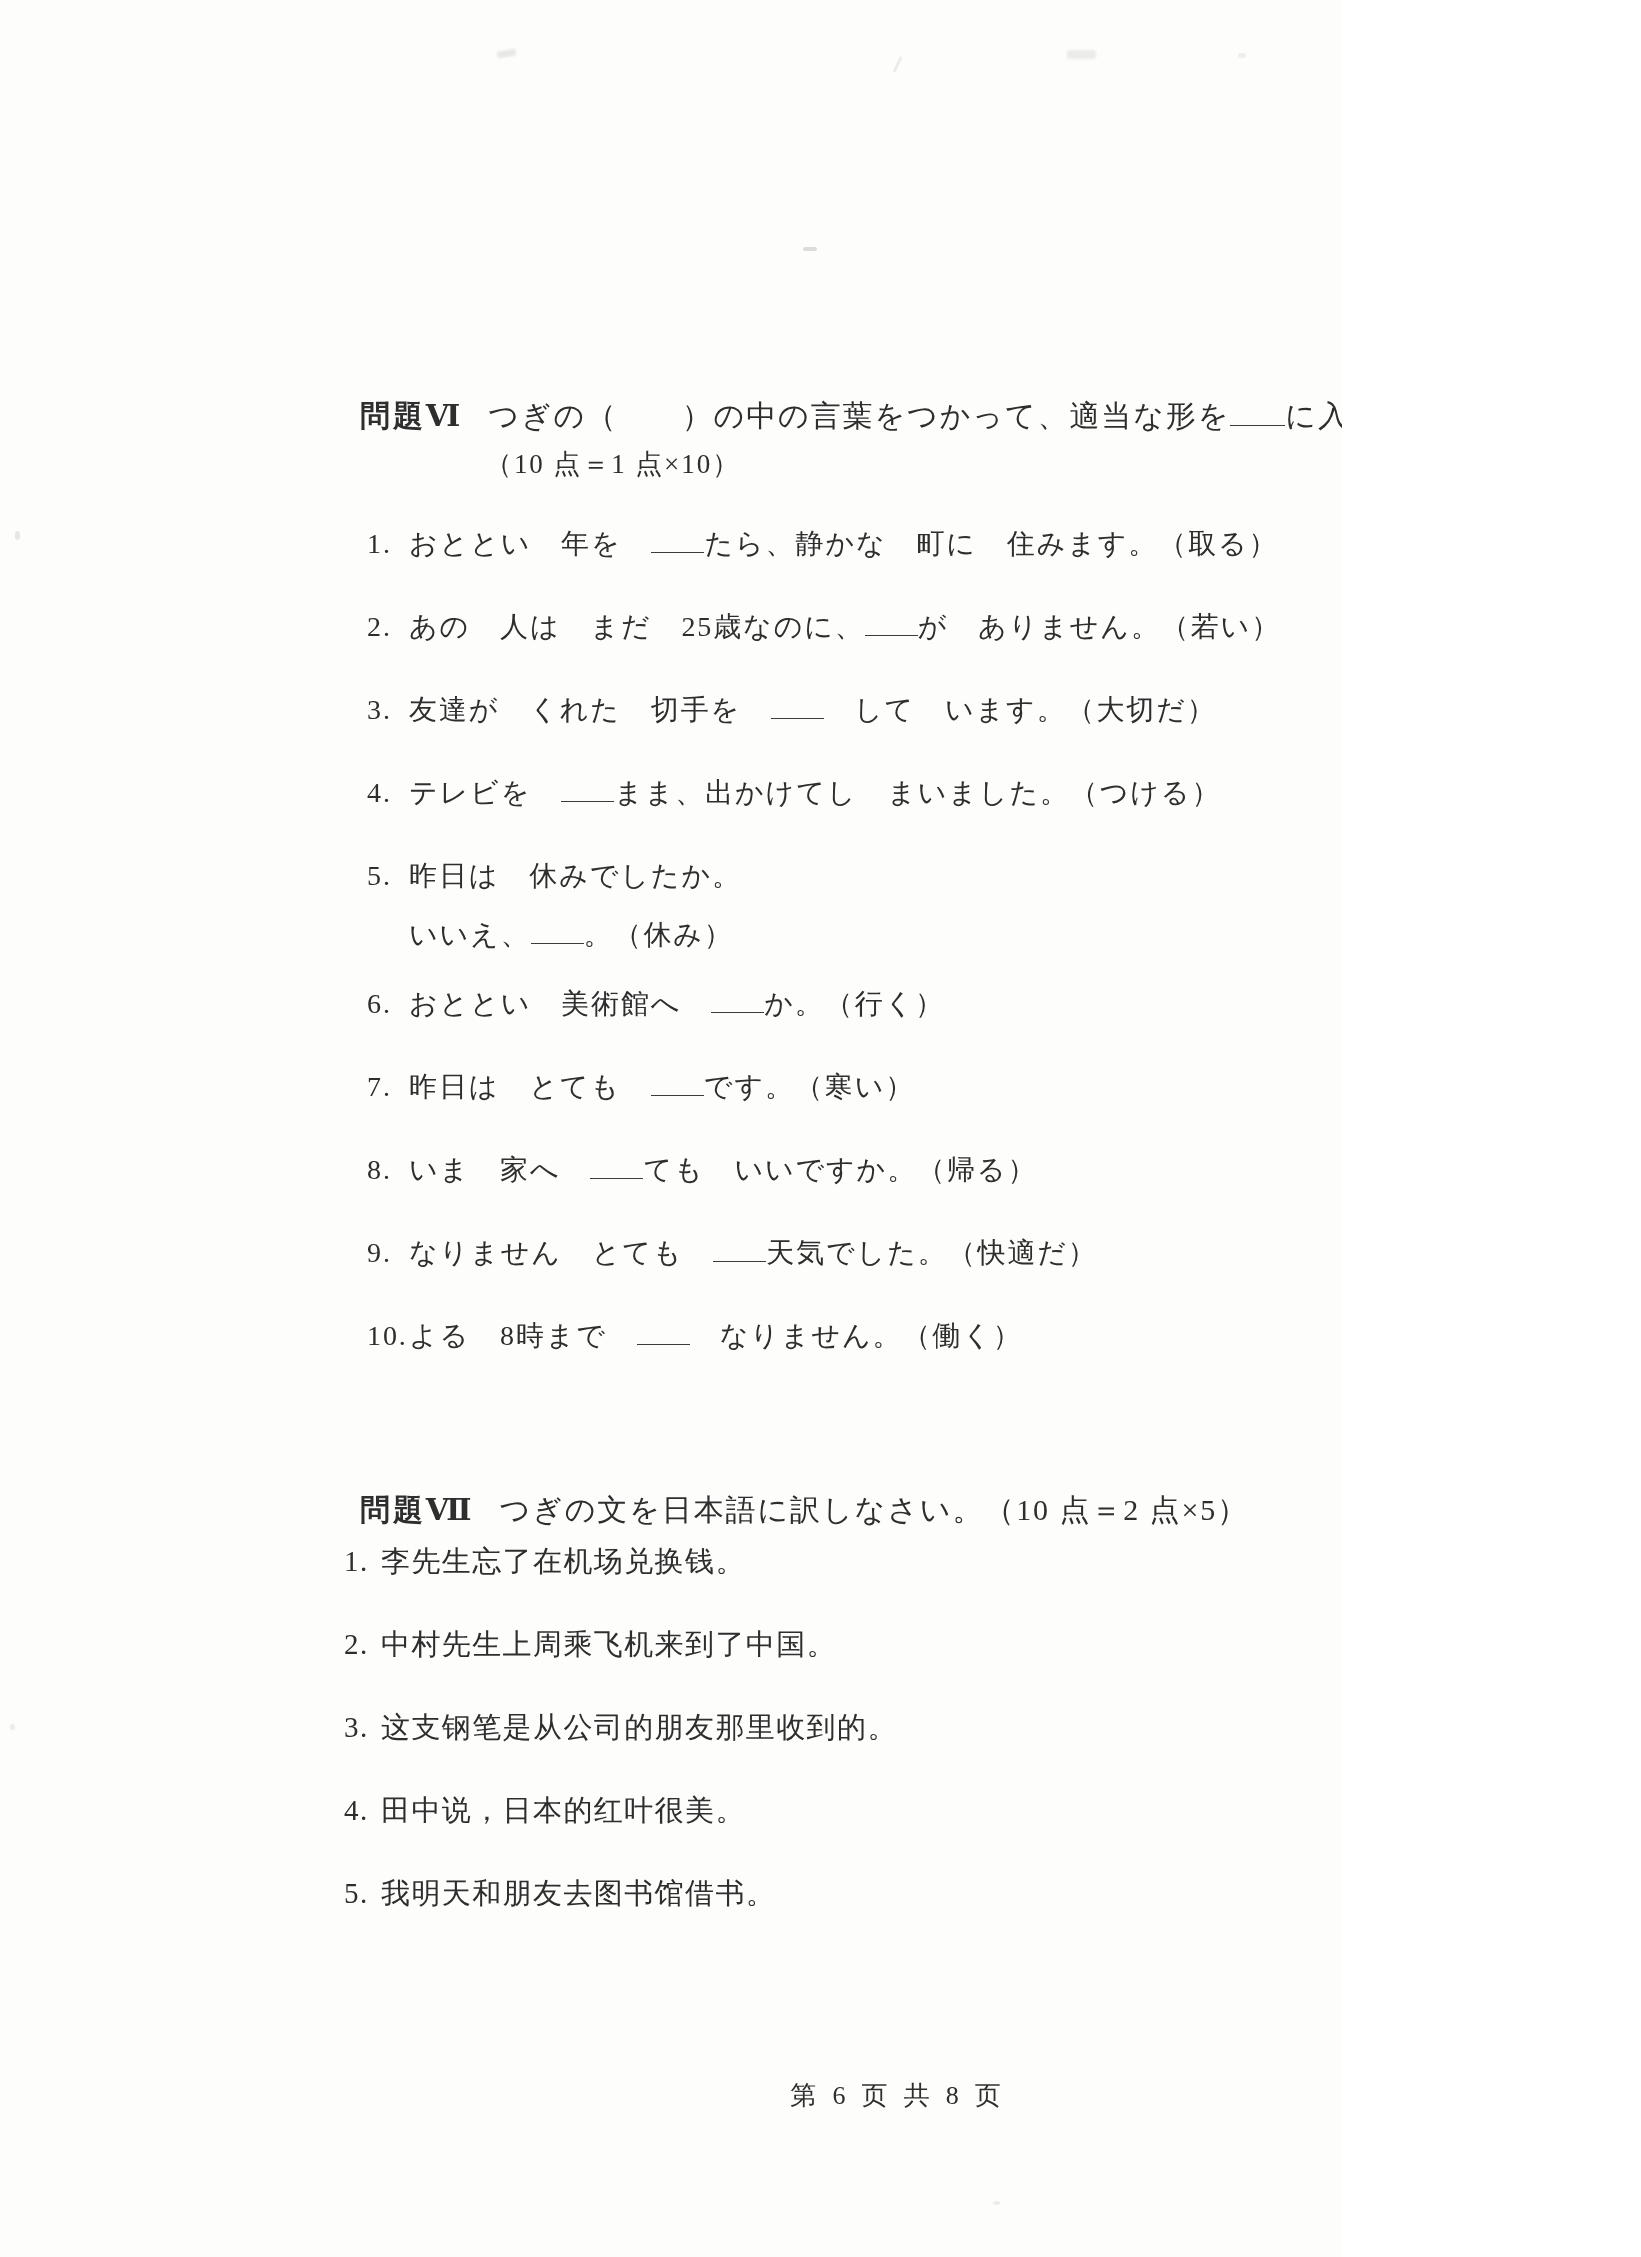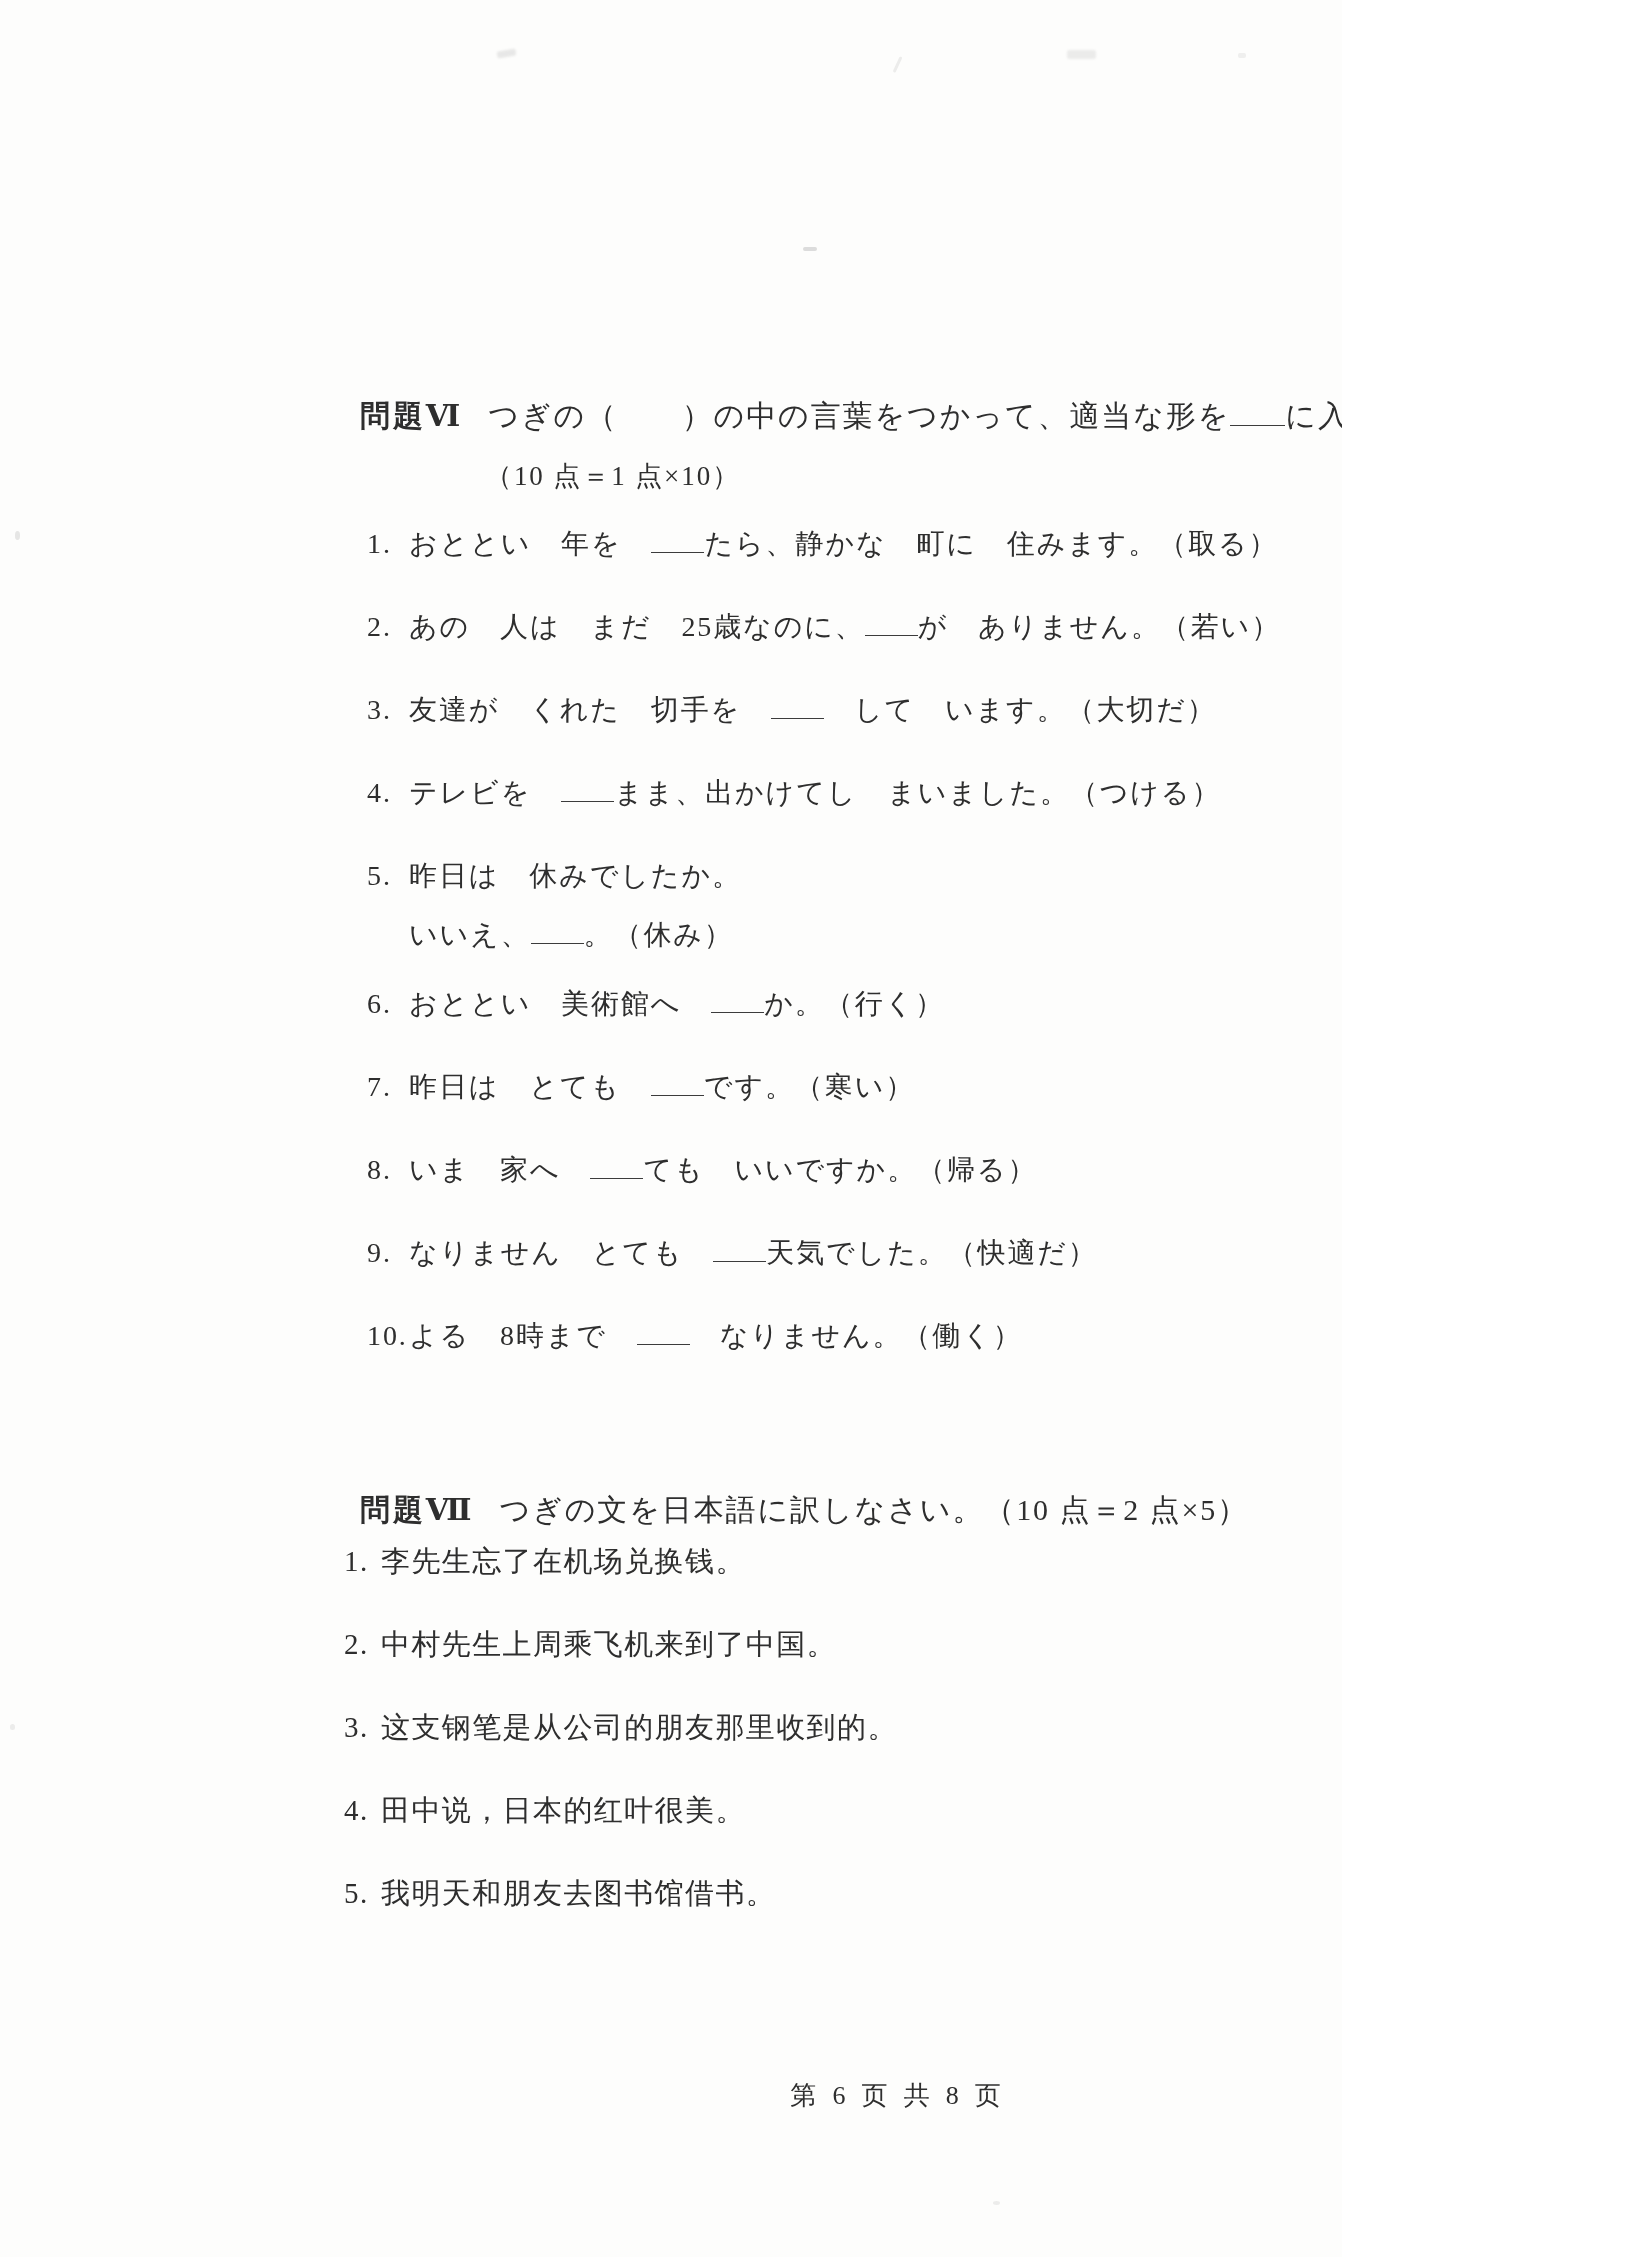--- a/index.html
+++ b/index.html
@@ -84,21 +84,21 @@
   <div class="artifact a4"></div>
   <div class="artifact a5"></div>
   <div class="artifact a6"></div>
   <div class="artifact a7"></div>
   <div class="artifact a8"></div>
   <div class="artifact a9"></div>
 
   <div class="sec-heading" style="left:360px; top:396px;">
     <span class="h-label">問題Ⅵ</span><span>つぎの（　　）の中の言葉をつかって、適当な形を</span><span class="blank hblank"></span><span>に入れなさい。</span>
   </div>
-  <div class="points-line" style="left:485px; top:458px;">（10 点＝1 点×10）</div>
+  <div class="points-line" style="left:485px; top:446px;">（10 点＝1 点×10）</div>
 
   <div id="q6-list">
       <div class="q-row" style="top: 526px;">
         <span class="q-num">1.</span>
         <div class="q-body">
           <div class="q-line2"><span>おととい　年を　</span><span class="blank"></span><span>たら、静かな　町に　住みます。（取る）</span></div>
         </div>
       </div>
       <div class="q-row" style="top: 609px;">
         <span class="q-num">2.</span>

